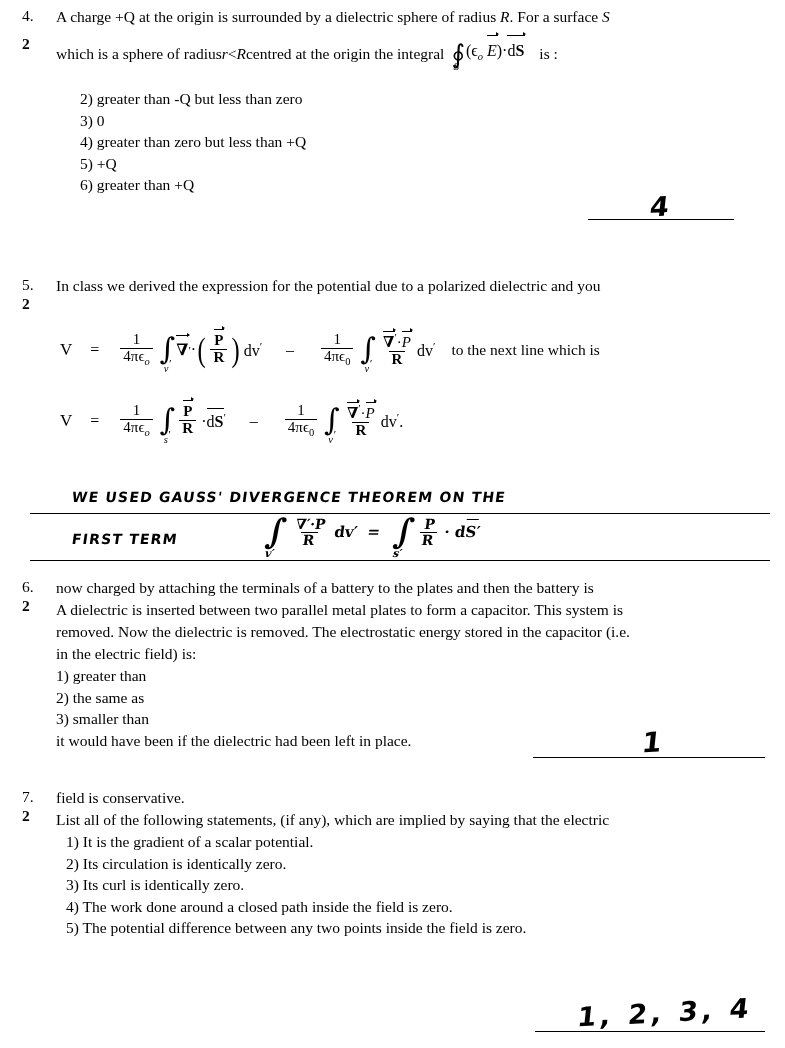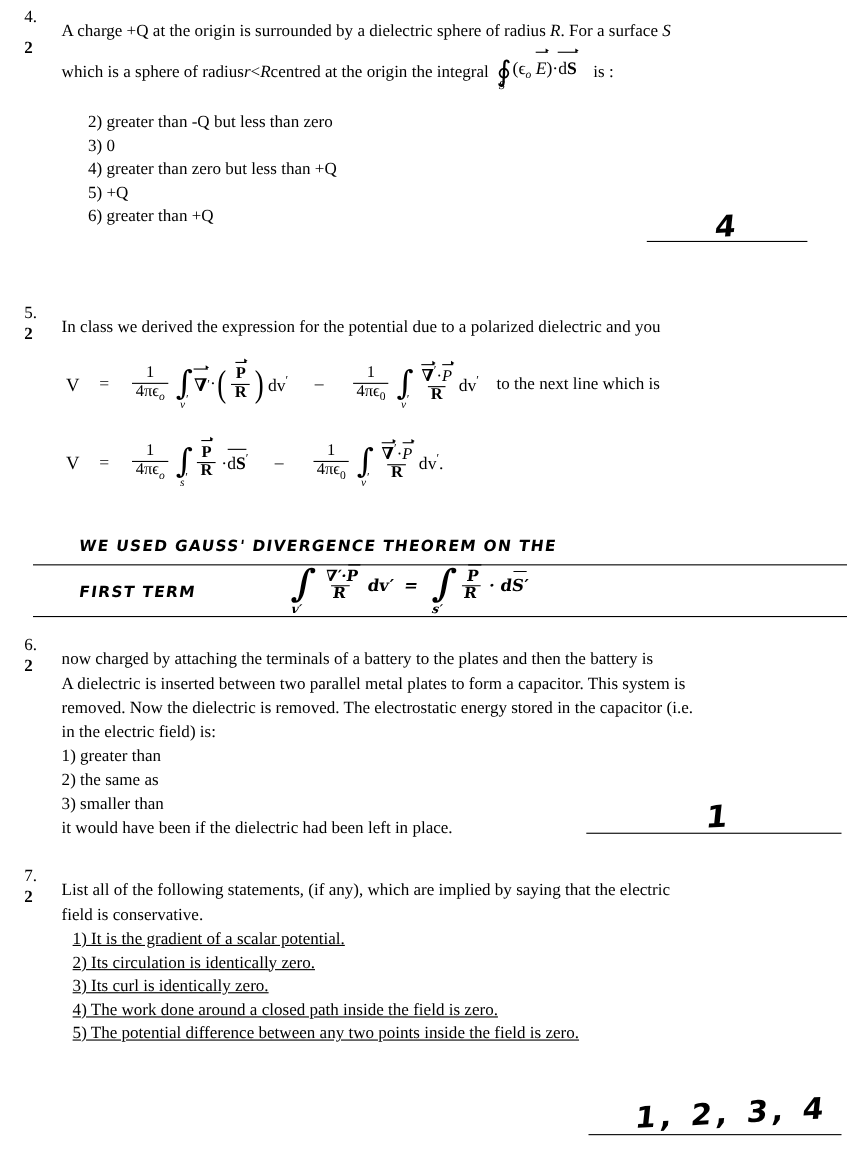--- a/index.html
+++ b/index.html
@@ -36,21 +36,21 @@
     position: absolute;
     left: 0;
     width: 34px;
     font-size: 15.5px;
     font-weight: bold;
     line-height: 20px;
   }
   .qbody {
     position: absolute;
     left: 34px;
-    top: 12px;
+    top: 0;
     font-size: 15.5px;
     line-height: 22px;
   }
   .qbody p { margin: 0; white-space: nowrap; }
   .opts { margin: 0; padding: 0; list-style: none; }
   .opts li { white-space: nowrap; font-size: 15.5px; line-height: 21.5px; }
 
   i.it { font-style: italic; }
   b.bd { font-weight: bold; }
 
@@ -359,24 +359,24 @@
   </div>
 
   <div class="rule" style="left:533px; top:757px; width:232px;"></div>
   <div class="hand hand-slant" style="left:642px; top:726px; font-size:28px;">1</div>
 
   <div class="qblock" style="left:22px; top:787px; width:745px;">
     <div class="qnum">7.</div>
     <div class="qmarks" style="top:19px;">2</div>
 
     <div class="qbody" style="width:720px;">
+      <p>field is conservative.</p>
       <p>List all of the following statements, (if any), which are implied by saying that the electric</p>
-      <p>field is conservative.</p>
-
-      <ul class="opts" style="margin-top:0; margin-left:10px;text-decoration:underline;">
+
+      <ul class="opts" style="margin-top:0; margin-left:10px;">
         <li>1) It is the gradient of a scalar potential.</li>
         <li>2) Its circulation is identically zero.</li>
         <li>3) Its curl is identically zero.</li>
         <li>4) The work done around a closed path inside the field is zero.</li>
         <li>5) The potential difference between any two points inside the field is zero.</li>
       </ul>
     </div>
   </div>
 
   <div class="rule" style="left:535px; top:1031px; width:230px;"></div>

